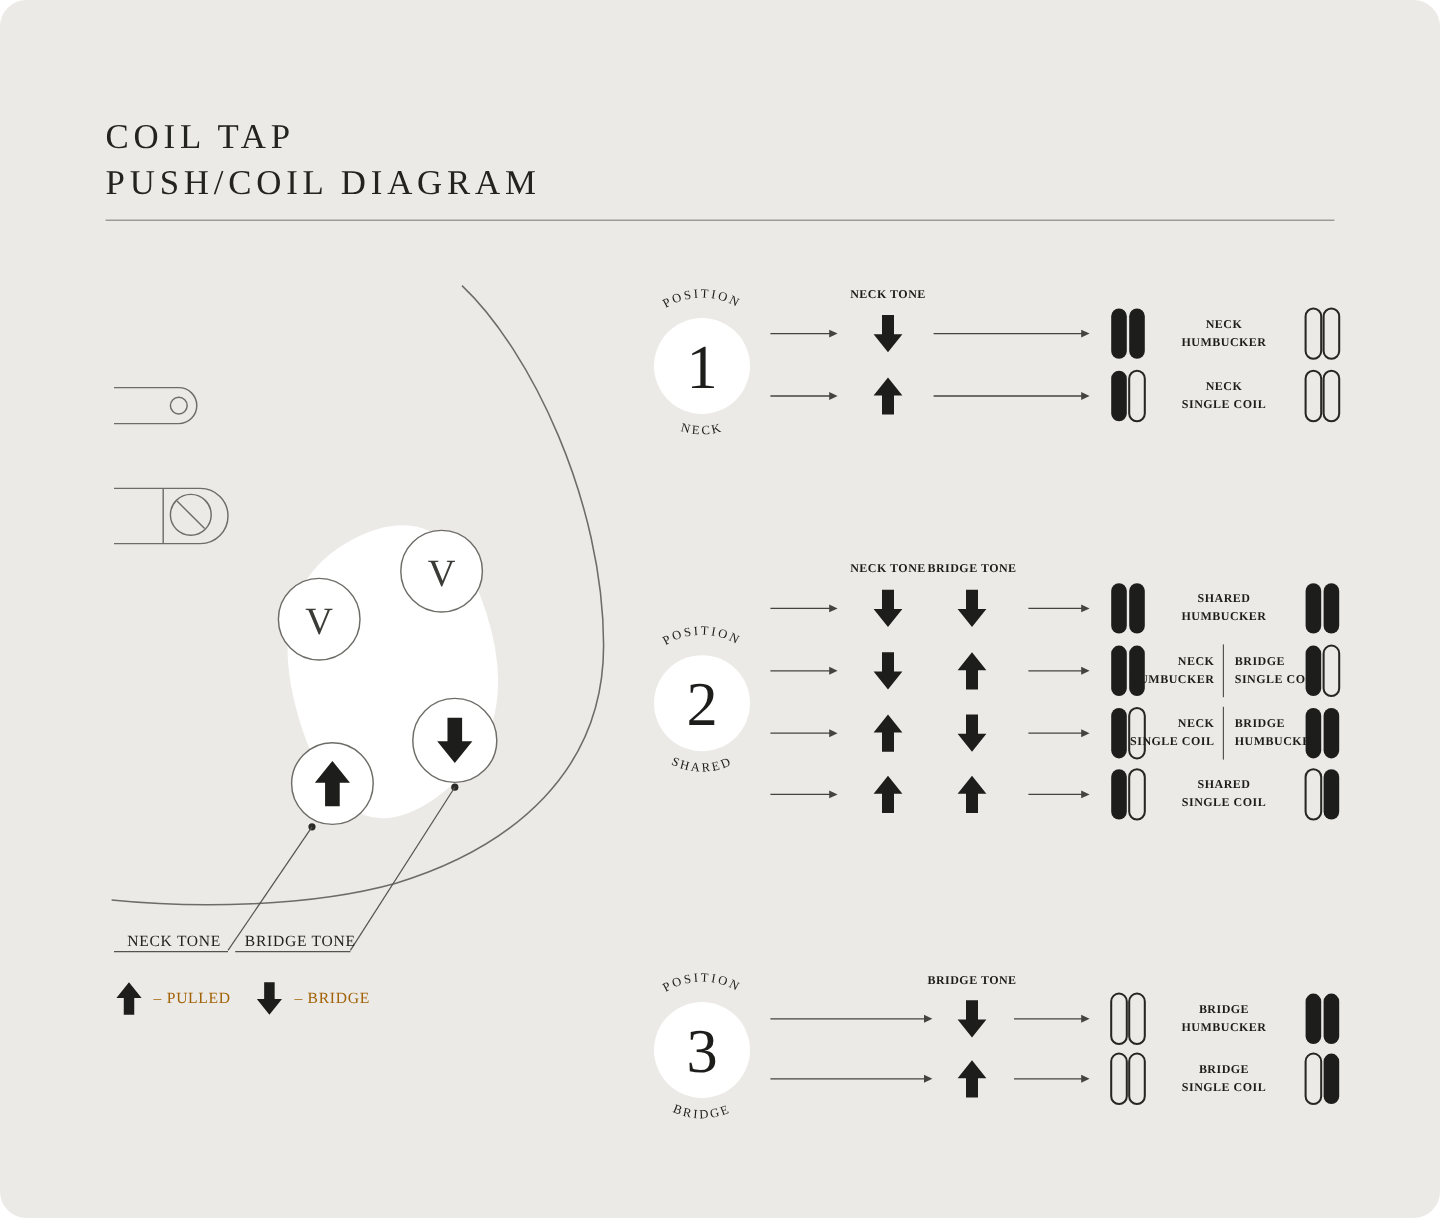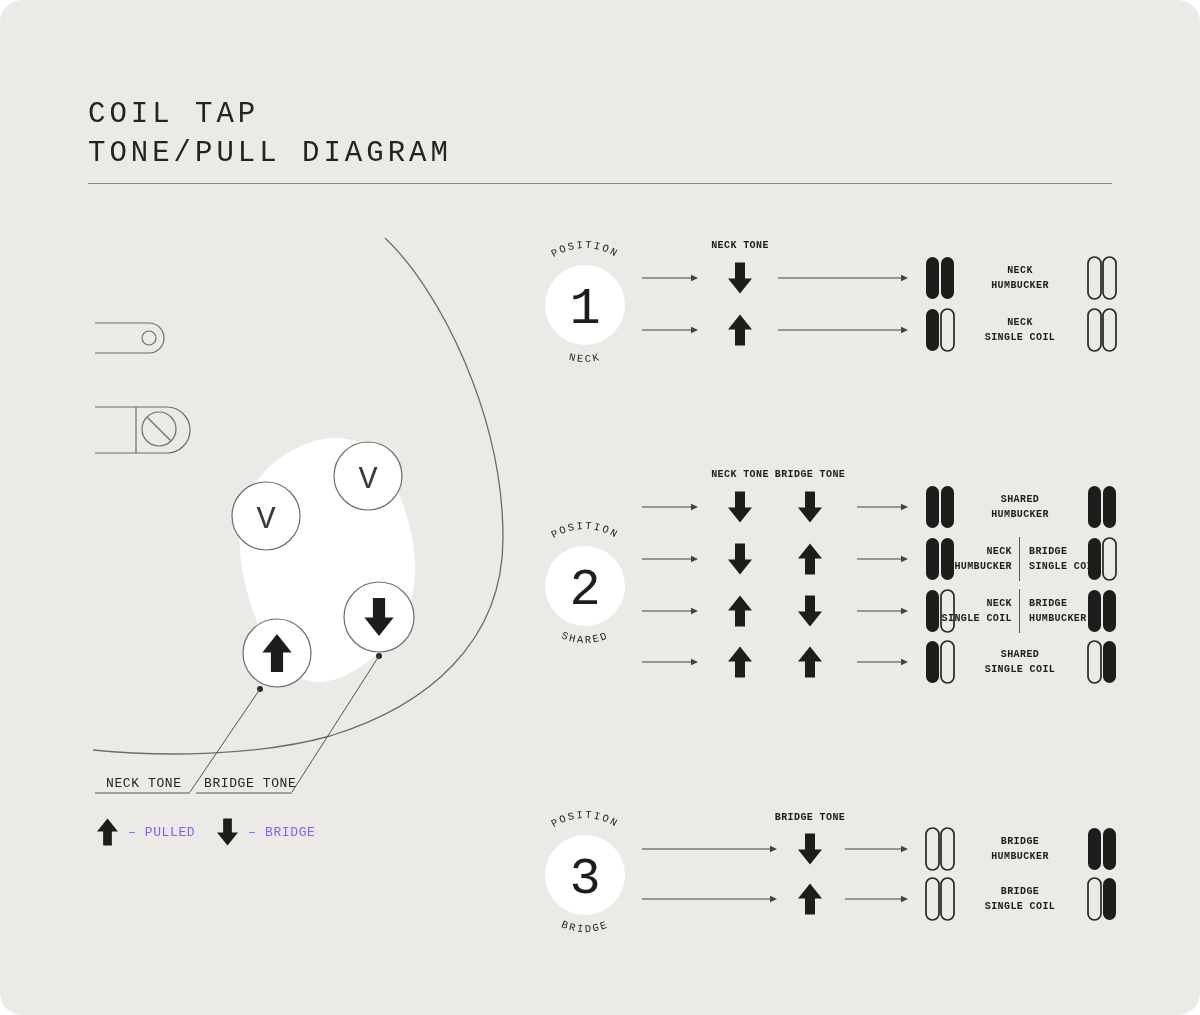--- a/index.html
+++ b/index.html
@@ -1,19 +1,19 @@
 <!DOCTYPE html>
 <html><head>
 <meta charset="utf-8">
 <style>
   html,body { margin:0; padding:0; background:#FFFFFF; }
   #canvas {
     position:relative; width:1200px; height:1015px;
     background:#ECEAE6; border-radius:22px; overflow:hidden;
-    font-family:Liberation Mono, monospace; color:#1D1D1B;
+    font-family:Liberation Serif, serif; color:#1D1D1B;
   }
   #art { position:absolute; left:0; top:0; }
   .title {
     position:absolute; left:88px; top:95px;
     font-size:29px; letter-spacing:4px; line-height:39px;
     font-weight:400; color:#232320; white-space:nowrap;
   }
   .rule { position:absolute; left:88px; top:183px; width:1024px; height:1px; background:#8a8884; }
   .tone-header {
     position:absolute; width:120px; text-align:center;
@@ -23,35 +23,35 @@
     position:absolute; font-size:10px; font-weight:bold; letter-spacing:.4px;
     line-height:1.5; color:#1D1D1B; white-space:pre-line;
   }
   .result-label.single { width:160px; text-align:center; }
   .result-label.split-left  { width:97px; text-align:right; }
   .result-label.split-right { width:97px; text-align:left; }
   .label-divider { position:absolute; width:1px; height:44px; background:#56544F; }
   .knob-label { position:absolute; font-size:13px; letter-spacing:.6px; color:#22221F; white-space:nowrap; }
   .legend {
     position:absolute; left:96px; top:818px; display:flex; align-items:center; gap:9px;
-    font-size:13px; letter-spacing:.6px; color:#8b5cf6;
+    font-size:13px; letter-spacing:.6px; color:#a16207;
   }
   .legend .txt { margin-right:12px; }
   svg text.arc { font-size:10.5px; letter-spacing:2px; fill:#1D1D1B; }
   svg text.num { font-size:52px; font-weight:300; fill:#1D1D1B; }
   svg text.vol { font-size:32px; font-weight:300; fill:#3A3A36; }
 </style>
 </head>
 <body>
 
 <div id="canvas">
 
   <div class="title">
     <div>COIL TAP</div>
-    <div>TONE/PULL DIAGRAM</div>
+    <div>PUSH/COIL DIAGRAM</div>
   </div>
   <div class="rule"></div>
 
   <svg id="art" width="1200" height="1015" viewBox="0 0 1200 1015">
 
     <path d="M 385,238 C 442,292 503,418 503,538 C 503,642 428,706 330,736 C 258,756 162,757 93,750" fill="none" stroke="#6E6C67" stroke-width="1.3"></path>
 
     <path d="M 95,323 L 149,323 A 15,15 0 0 1 149,353 L 95,353" fill="none" stroke="#6E6C67" stroke-width="1.2"></path>
     <circle cx="149" cy="338" r="7" fill="none" stroke="#6E6C67" stroke-width="1.2"></circle>
 

